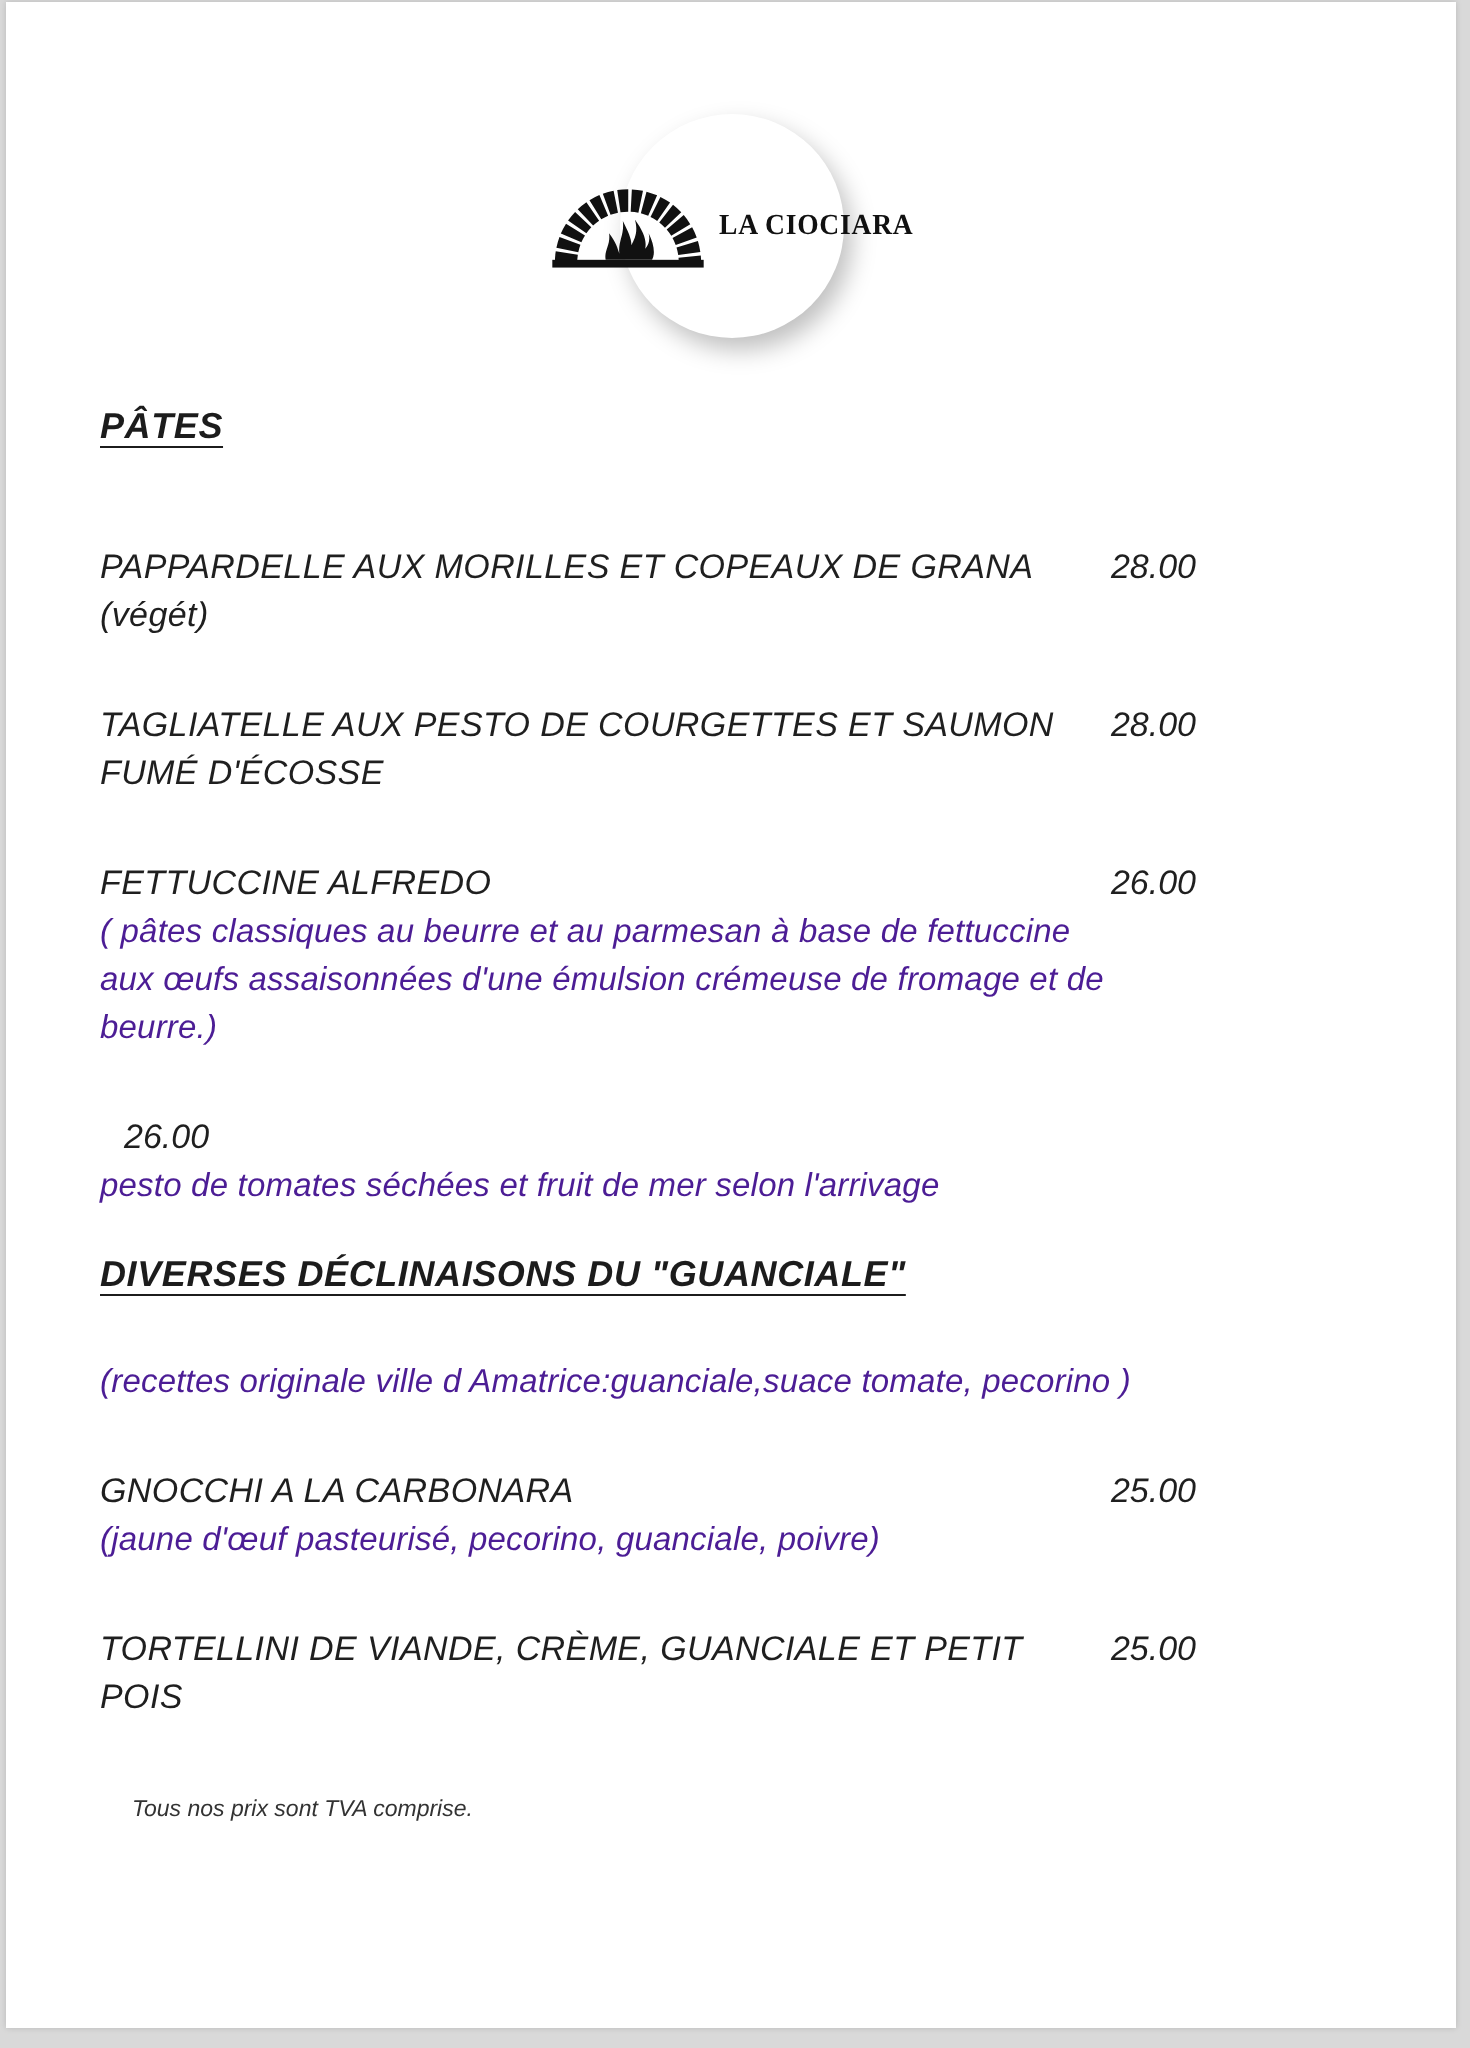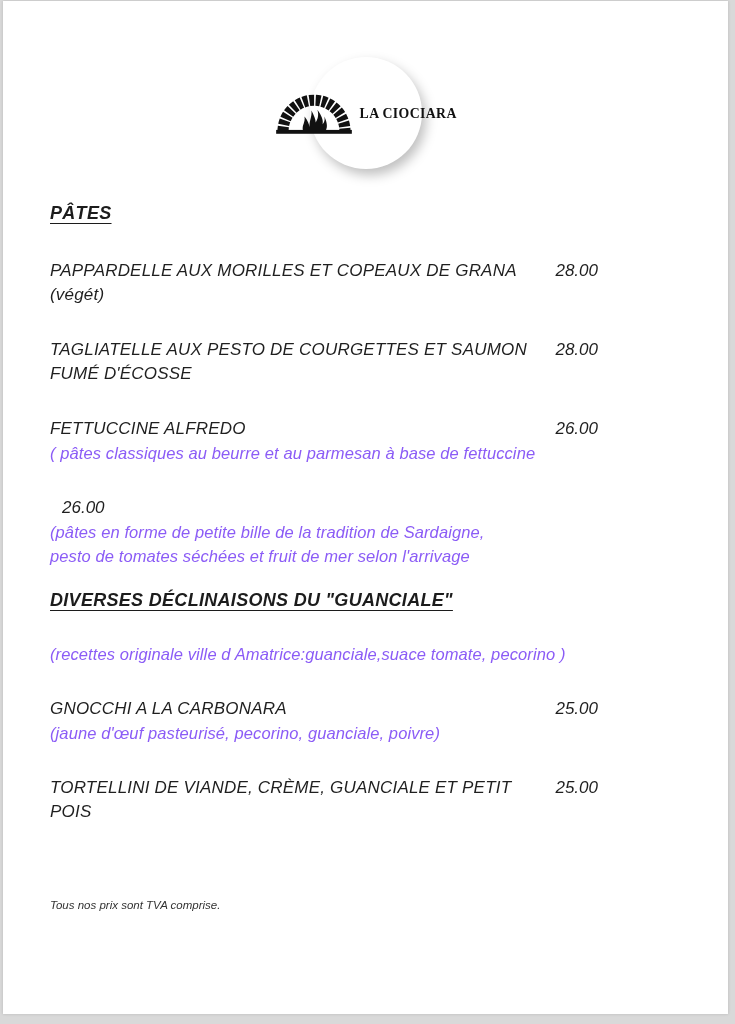--- a/index.html
+++ b/index.html
@@ -43,21 +43,21 @@
     margin: 34px 130px 0 47px;
     font-style: italic;
   }
   .section-title {
     font-size: 18px;
     font-weight: 700;
     letter-spacing: 0.3px;
     text-decoration: underline;
     text-underline-offset: 4px;
     color: #1c1c1c;
-    margin: 0 0 35px 0;
+    margin: 0 0 48px 0;
   }
   .section-title.second { margin: 14px 0 22px 0; }
   .item { margin-bottom: 22px; margin-top: 31px; }
   .item .top-line {
     display: flex;
     justify-content: space-between;
     align-items: baseline;
   }
   .name {
     font-size: 17px;
@@ -69,27 +69,27 @@
   .price {
     font-size: 17px;
     line-height: 24px;
     color: #1f1f1f;
     flex: 0 0 auto;
     margin-left: 12px;
   }
   .desc {
     font-size: 16.5px;
     line-height: 24px;
-    color: #8b5cf6;
+    color: #4c1d95;
     letter-spacing: 0.1px;
   }
   
   .footer-note {
     position: absolute;
-    left: 47px;
+    left: 63px;
     top: 898px;
     font-style: italic;
     font-size: 11.5px;
     color: #333;
   }
 </style>
 </head>
 <body>
 
 <div class="page">
@@ -123,27 +123,27 @@
       </div>
       <div class="name">FUMÉ D'ÉCOSSE</div>
     </div>
 
     <div class="item">
       <div class="top-line">
         <span class="name">FETTUCCINE ALFREDO</span>
         <span class="price">26.00</span>
       </div>
       <div class="desc">( pâtes classiques au beurre et au parmesan à base de fettuccine</div>
+      <div class="desc">aux œufs assaisonnées d'une émulsion crémeuse de fromage et de beurre.)</div>
     </div>
 
     <div class="item">
       <div class="top-line">
         <span class="price">26.00</span>
       </div>
-      <div class="desc">(pâtes en forme de petite bille de la tradition de Sardaigne,</div>
       <div class="desc">pesto de tomates séchées et fruit de mer selon l'arrivage</div>
     </div>
 
 
     <div class="section-title second">DIVERSES DÉCLINAISONS DU "GUANCIALE"</div>
 
     <div class="item">
       <div class="desc">(recettes originale ville d Amatrice:guanciale,suace tomate, pecorino )</div>
     </div>
 

